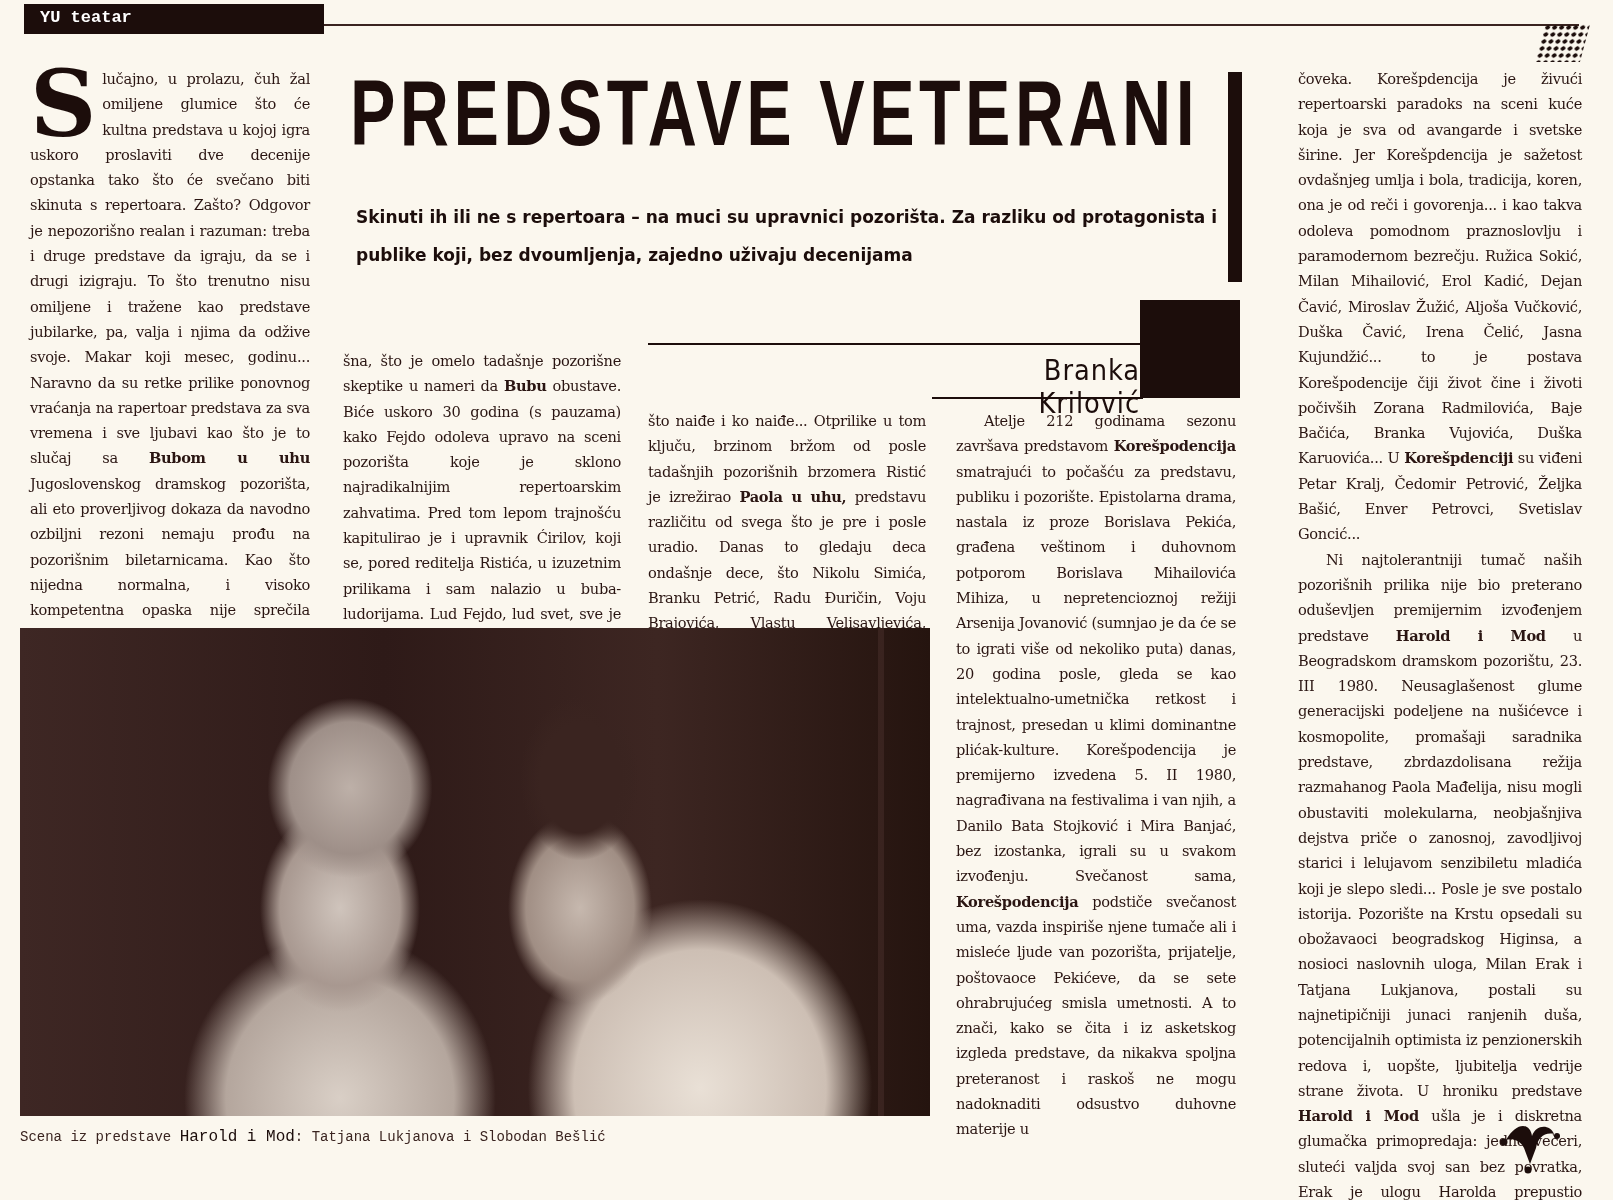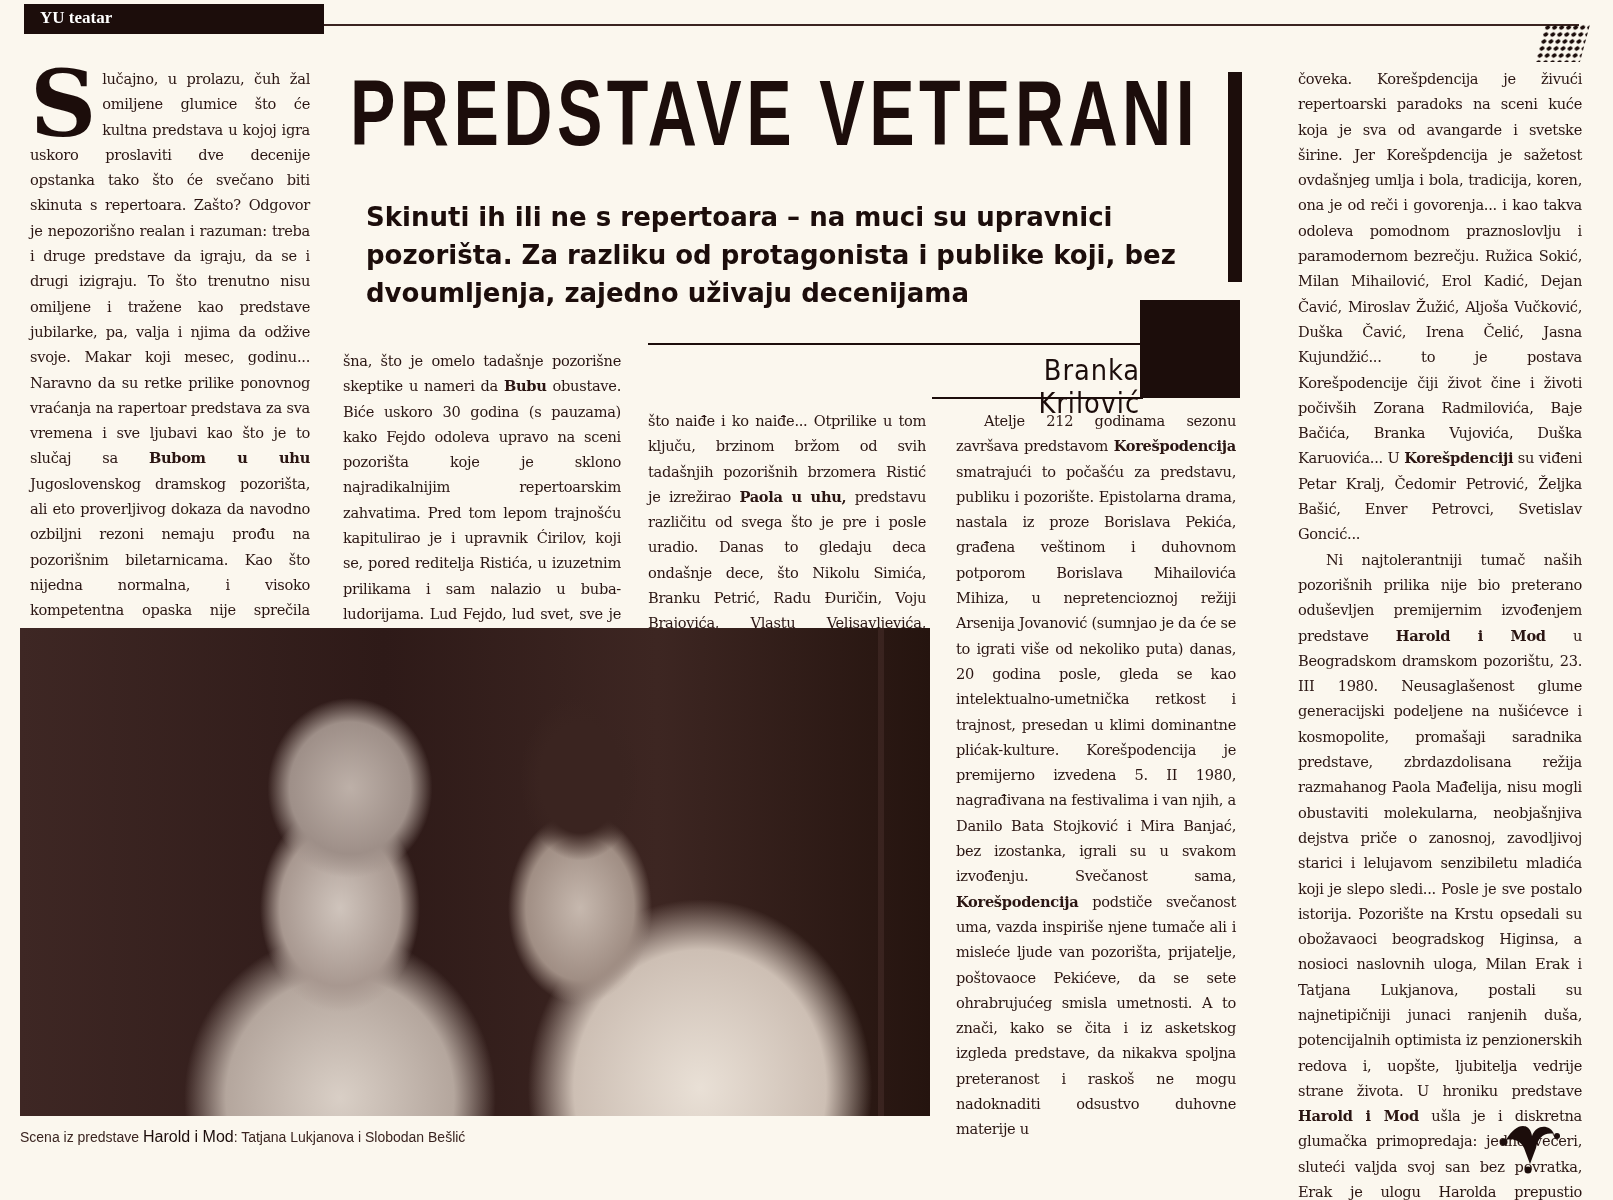--- a/index.html
+++ b/index.html
@@ -1,43 +1,43 @@
 <!DOCTYPE html>
 <html><head>
 <meta charset="utf-8">
 <style>
   html,body{margin:0;padding:0;}
   body{width:1613px;height:1200px;position:relative;overflow:hidden;background:#fbf7ee;color:#2a1512;font-family:"DejaVu Serif","Liberation Serif",serif;}
   .abs{position:absolute;}
   .section-tab{left:24px;top:4px;width:300px;height:30px;background:#1c0d0b;}
-  .section-tab span{position:absolute;left:16px;top:4px;color:#fff;font-family:Liberation Serif, serif;font-weight:bold;font-size:17px;}
+  .section-tab span{position:absolute;left:16px;top:4px;color:#fff;font-family:Liberation Mono, monospace;font-weight:bold;font-size:17px;}
   .top-rule{left:324px;top:24px;width:1255px;height:2px;background:#3a2420;}
   .dots{left:1540px;top:24px;width:45px;height:38px;background-image:radial-gradient(#1c0d0b 2px,transparent 2.5px);background-size:7px 7px;transform:skewX(-15deg);}
   .col{position:absolute;font-size:14.6px;line-height:25.3px;text-align:justify;font-family:"DejaVu Serif","Liberation Serif",serif;color:#2a1512;letter-spacing:-0.3px;}
   .col p{margin:0;}
   .col p.indent{text-indent:28px;}
   .col b{font-weight:bold;margin-top:44px;}
   .dropcap{float:left;font-family:"DejaVu Serif",serif;font-weight:bold;font-size:92px;line-height:72px;height:72px;margin:2px 6px 0 0;color:#1c0d0b;}
   .headline{left:350px;top:58px;width:880px;font-family:"Liberation Sans","DejaVu Sans",sans-serif;font-weight:bold;font-size:92px;letter-spacing:6px;line-height:110px;color:#1c0d0b;transform:scaleX(0.74);transform-origin:left top;white-space:nowrap;}
   .vbar1{left:1228px;top:72px;width:14px;height:210px;background:#1c0d0b;}
   .vbar3{left:1140px;top:300px;width:100px;height:98px;background:#1c0d0b;}
-  .subhead{left:366px;top:198px;width:870px;font-family:"DejaVu Sans","Liberation Sans",sans-serif;font-weight:bold;font-size:26px;line-height:38px;color:#1c0d0b;}
+  .subhead{left:356px;top:198px;width:870px;font-family:"DejaVu Sans","Liberation Sans",sans-serif;font-weight:bold;font-size:17px;line-height:38px;color:#1c0d0b;}
   .byline-rule1{left:648px;top:343px;width:495px;height:2px;background:#1c0d0b;}
   .byline-rule2{left:932px;top:397px;width:211px;height:2px;background:#1c0d0b;}
   .byline{left:930px;top:354px;width:210px;text-align:right;font-family:"DejaVu Sans","Liberation Sans",sans-serif;font-size:28px;letter-spacing:1px;color:#1c0d0b;transform:scaleX(0.92);transform-origin:right top;}
   .photo{left:20px;top:628px;width:910px;height:488px;background:
     radial-gradient(ellipse 110px 120px at 330px 160px,#bdb0a8 0%,#9e8f88 55%,transparent 75%),
     radial-gradient(ellipse 100px 130px at 320px 280px,#cfc4bc 0%,#a89890 60%,transparent 80%),
     radial-gradient(ellipse 190px 200px at 320px 470px,#d9cfc6 0%,#b4a69d 60%,transparent 82%),
     radial-gradient(ellipse 80px 110px at 560px 150px,#3a2420 0%,#3a2420 50%,transparent 75%),
     radial-gradient(ellipse 90px 120px at 560px 280px,#c6b8ae 0%,#a08e84 60%,transparent 80%),
     radial-gradient(ellipse 210px 230px at 680px 460px,#e9e0d6 0%,#cdbfb4 60%,transparent 82%),
     linear-gradient(90deg,#3e2724 0%,#2e1a18 40%,#3d2622 70%,#25140f 100%);}
   .photo-divider{left:878px;top:628px;width:6px;height:488px;background:#4a302c;opacity:.5;}
-  .caption{left:20px;top:1128px;font-family:Liberation Sans, sans-serif;font-size:14px;color:#3a2420;text-align:right;}
+  .caption{left:20px;top:1128px;font-family:Liberation Mono, monospace;font-size:14px;color:#3a2420;text-align:right;}
   .caption .em{font-size:16px;color:#1c0d0b;}
   .jester{left:1500px;top:1118px;width:60px;height:56px;}
 </style>
 </head>
 <body>
 
 <div class="abs section-tab">
     <span>YU teatar</span>
   </div>
 <div class="abs top-rule"></div>
@@ -56,21 +56,21 @@
   <p>
     <span class="dropcap">S</span><span>lučajno, u prolazu, čuh žal omiljene glumice što će kultna predstava u kojoj igra uskoro proslaviti dve decenije opstanka tako što će svečano biti skinuta s repertoara. Zašto? Odgovor je nepozorišno realan i razuman: treba i druge predstave da igraju, da se i drugi izigraju. To što trenutno nisu omiljene i tražene kao predstave jubilarke, pa, valja i njima da odžive svoje. Makar koji mesec, godinu... Naravno da su retke prilike ponovnog vraćanja na rapertoar predstava za sva vremena i sve ljubavi kao što je to slučaj sa </span><b>Bubom u uhu</b><span> Jugoslovenskog dramskog pozorišta, ali eto proverljivog dokaza da navodno ozbiljni rezoni nemaju prođu na pozorišnim biletarnicama. Kao što nijedna normalna, i visoko kompetentna opaska nije sprečila </span><b>Bubu</b><span> da ostane i opstane na repertoaru JDP-a. Premijerne, 1971, Ljuba Tadić je iskreno, dobronamerno izjavio da će predstava diplomca Ljubiše Ristića biti mnogo sme-</span>
   </p>
 </div>
 
 <div class="col" style="left:343px;top:348px;width:278px;">
   <p><span>šna, što je omelo tadašnje pozorišne skeptike u nameri da </span><b>Bubu</b><span> obustave. Biće uskoro 30 godina (s pauzama) kako Fejdo odoleva upravo na sceni pozorišta koje je sklono najradikalnijim repertoarskim zahvatima. Pred tom lepom trajnošću kapitulirao je i upravnik Ćirilov, koji se, pored reditelja Ristića, u izuzetnim prilikama i sam nalazio u buba-ludorijama. Lud Fejdo, lud svet, sve je ludo... pa s tim u vezi treba se opustiti i prepustiti onome</span></p>
 </div>
 
 <div class="col" style="left:648px;top:408px;width:278px;">
-  <p><span>što naiđe i ko naiđe... Otprilike u tom ključu, brzinom bržom od svih tadašnjih pozorišnih brzomera Ristić je izrežirao </span><b>Paola u uhu,</b><span> predstavu različitu od svega što je pre i posle uradio. Danas to gledaju deca ondašnje dece, što Nikolu Simića, Branku Petrić, Radu Đuričin, Voju Brajovića, Vlastu Velisavljevića, Mihaila</span></p>
+  <p><span>što naiđe i ko naiđe... Otprilike u tom ključu, brzinom bržom od posle tadašnjih pozorišnih brzomera Ristić je izrežirao </span><b>Paola u uhu,</b><span> predstavu različitu od svega što je pre i posle uradio. Danas to gledaju deca ondašnje dece, što Nikolu Simića, Branku Petrić, Radu Đuričin, Voju Brajovića, Vlastu Velisavljevića, Mihaila</span></p>
 </div>
 
 <div class="col" style="left:956px;top:408px;width:280px;">
   <p class="indent"><span>Atelje 212 godinama sezonu završava predstavom </span><b>Korešpodencija</b><span> smatrajući to počašću za predstavu, publiku i pozorište. Epistolarna drama, nastala iz proze Borislava Pekića, građena veštinom i duhovnom potporom Borislava Mihailovića Mihiza, u nepretencioznoj režiji Arsenija Jovanović (sumnjao je da će se to igrati više od nekoliko puta) danas, 20 godina posle, gleda se kao intelektualno-umetnička retkost i trajnost, presedan u klimi dominantne plićak-kulture. Korešpodencija je premijerno izvedena 5. II 1980, nagrađivana na festivalima i van njih, a Danilo Bata Stojković i Mira Banjać, bez izostanka, igrali su u svakom izvođenju. Svečanost sama, </span><b>Korešpodencija</b><span> podstiče svečanost uma, vazda inspiriše njene tumače ali i misleće ljude van pozorišta, prijatelje, poštovaoce Pekićeve, da se sete ohrabrujućeg smisla umetnosti. A to znači, kako se čita i iz asketskog izgleda predstave, da nikakva spoljna preteranost i raskoš ne mogu nadoknaditi odsustvo duhovne materije u</span></p>
 </div>
 
 <div class="col" style="left:1298px;top:66px;width:284px;">
   <p><span>čoveka. Korešpdencija je živući repertoarski paradoks na sceni kuće koja je sva od avangarde i svetske širine. Jer Korešpdencija je sažetost ovdašnjeg umlja i bola, tradicija, koren, ona je od reči i govorenja... i kao takva odoleva pomodnom praznoslovlju i paramodernom bezrečju. Ružica Sokić, Milan Mihailović, Erol Kadić, Dejan Čavić, Miroslav Žužić, Aljoša Vučković, Duška Čavić, Irena Čelić, Jasna Kujundžić... to je postava Korešpodencije čiji život čine i životi počivših Zorana Radmilovića, Baje Bačića, Branka Vujovića, Duška Karuovića... U </span><b>Korešpdenciji</b><span> su viđeni Petar Kralj, Čedomir Petrović, Željka Bašić, Enver Petrovci, Svetislav Goncić...</span></p>
   <p class="indent"><span>Ni najtolerantniji tumač naših pozorišnih prilika nije bio preterano oduševljen premijernim izvođenjem predstave </span><b>Harold i Mod</b><span> u Beogradskom dramskom pozorištu, 23. III 1980. Neusaglašenost glume generacijski podeljene na nušićevce i kosmopolite, promašaji saradnika predstave, zbrdazdolisana režija razmahanog Paola Mađelija, nisu mogli obustaviti molekularna, neobjašnjiva dejstva priče o zanosnoj, zavodljivoj starici i lelujavom senzibiletu mladića koji je slepo sledi... Posle je sve postalo istorija. Pozorište na Krstu opsedali su obožavaoci beogradskog Higinsa, a nosioci naslovnih uloga, Milan Erak i Tatjana Lukjanova, postali su najnetipičniji junaci ranjenih duša, potencijalnih optimista iz penzionerskih redova i, uopšte, ljubitelja vedrije strane života. U hroniku predstave </span><b>Harold i Mod</b><span> ušla je i diskretna glumačka primopredaja: jedne večeri, sluteći valjda svoj san bez povratka, Erak je ulogu Harolda prepustio Slobodanu Beštiću, jednom od najzanimljivijih likova beogradskog glumišta. Mart je tu, da li baš moramo ostati bez </span></p>
 </div>

